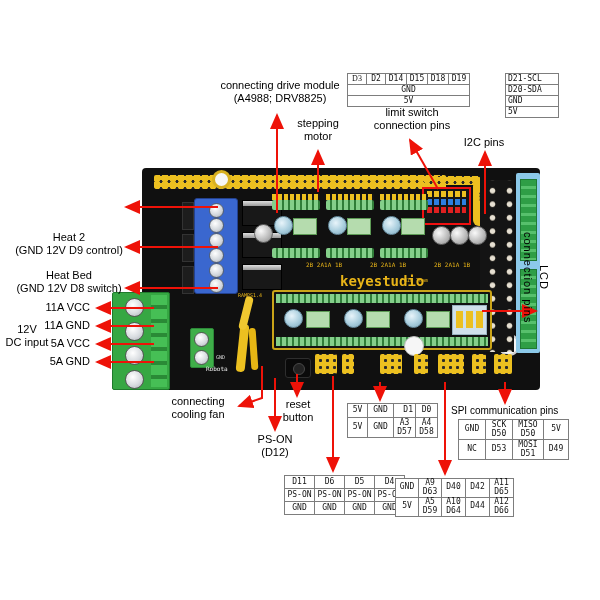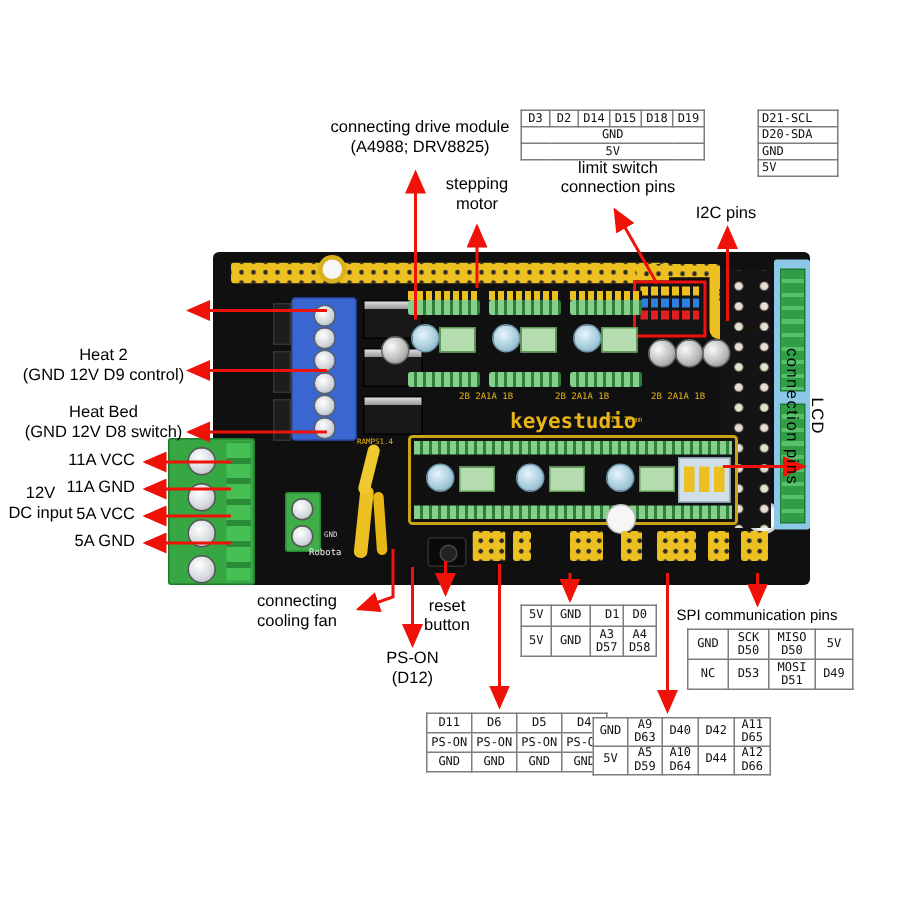--- a/index.html
+++ b/index.html
@@ -248,21 +248,21 @@
 cooling fan</div>
   <div class="ann" style="left:272px;top:398px;width:52px;">reset
 button</div>
   <div class="ann" style="left:247px;top:433px;width:56px;">PS-ON
 (D12)</div>
   <div class="ann al" style="left:451px;top:405px;width:130px;font-size:10px;">SPI  communication pins</div>
 
   <table class="pin-table" style="left:347px;top:73px;">
     <tbody>
         <tr>
-      <td style="width:14px;">D3</td>
+      <td style="width:14px;font-family:Liberation Serif, serif;">D3</td>
       <td style="width:14px;">D2</td>
       <td style="width:16px;">D14</td>
       <td style="width:16px;">D15</td>
       <td style="width:16px;">D18</td>
       <td style="width:16px;">D19</td>
     </tr>
     <tr>
           <td colspan="6">GND</td>
         </tr>
     <tr>

